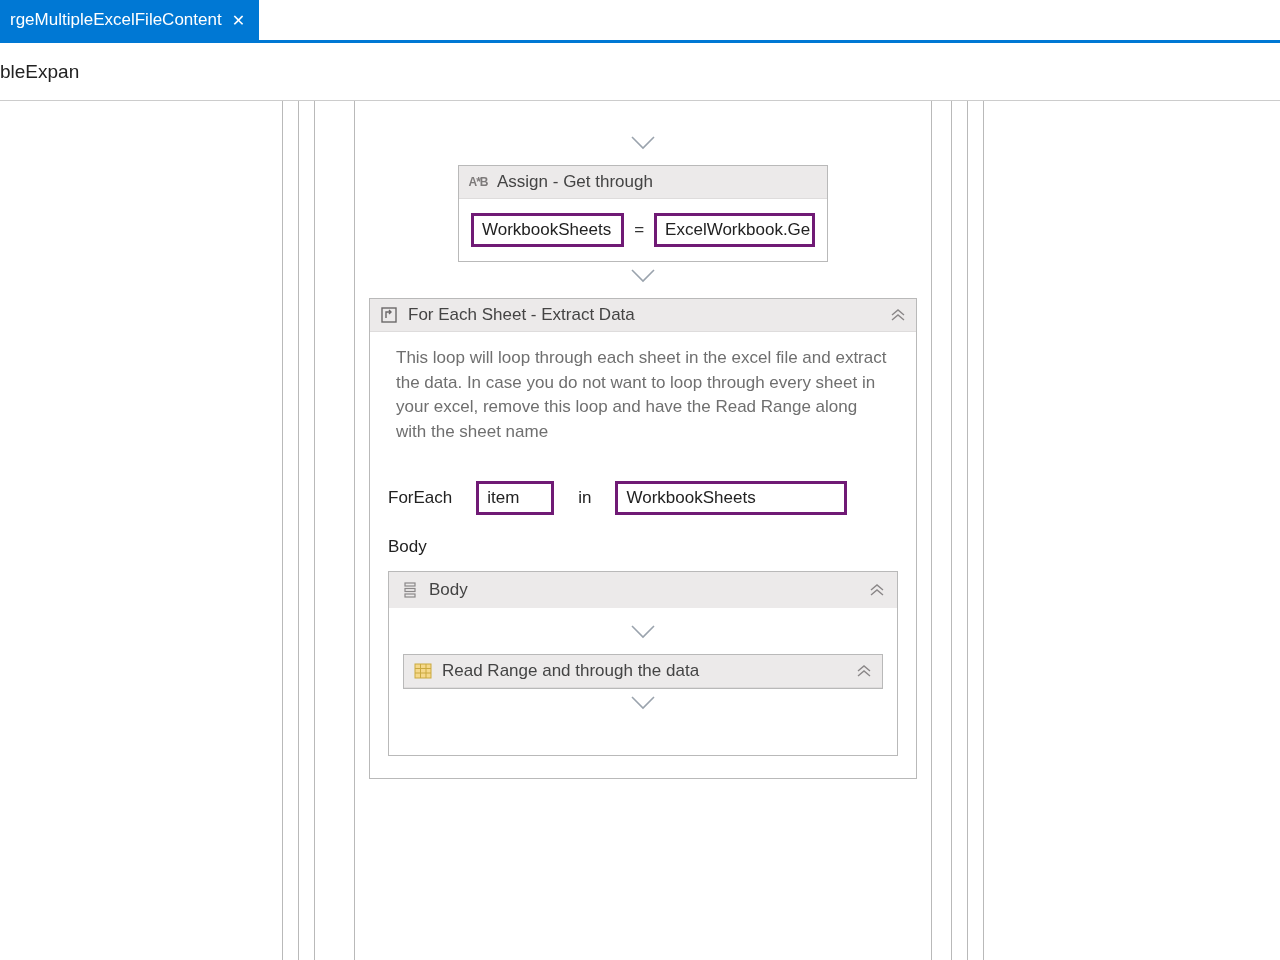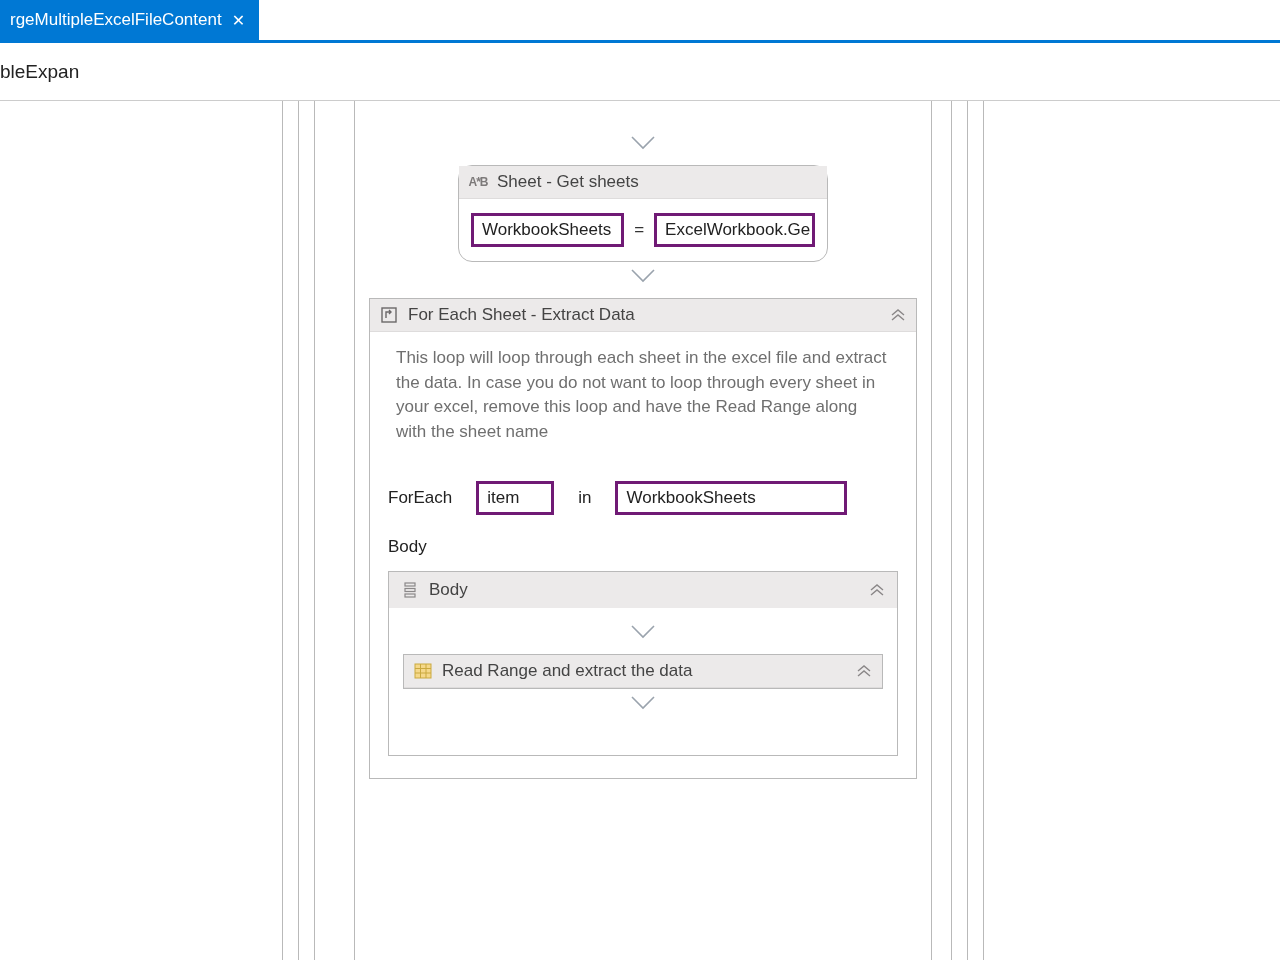--- a/index.html
+++ b/index.html
@@ -32,21 +32,21 @@
   
   .tri { width: 26px; height: 16px; display: flex; justify-content: center; align-items: center; margin: 6px 0 14px 0; }
   .tri svg { display: block; }
 
   
   .card { border: 1px solid #b9b9b9; background: #fff; }
   .card-header { background: #eceaea; border-bottom: 1px solid #dedcdc; padding: 6px 10px; display: flex; align-items: center; gap: 10px; font-size: 17px; color: #444; }
   .card-header .collapse { margin-left: auto; color: #6b6869; font-size: 14px; }
 
   
-  .assign { width: 370px; border-radius: 14px; }
+  .assign { width: 370px; }
   .assign-body { padding: 14px 12px; display: flex; align-items: center; gap: 10px; font-size: 17px; color: #222; }
   .fld { border: 3px solid #701a75; background: #fff; padding: 5px 8px; font-size: 17px; color: #222; height: 34px; display: flex; align-items: center; white-space: nowrap; overflow: hidden; }
   .fld.small { width: 158px; }
   .fld.med { width: 166px; }
   .eq { color: #333; }
 
   
   .foreach { width: 548px; }
   .fe-body { padding: 14px 18px 22px 18px; }
   .desc { color: #6f6f6f; font-size: 17px; line-height: 1.45; margin-bottom: 36px; padding: 0 8px; }
@@ -101,21 +101,21 @@
 
     <div class="tri">
       <svg width="24" height="14" viewBox="0 0 24 14">
           <path d="M1 1 L12 12 L23 1" fill="none" stroke="#9aa3ad" stroke-width="1.6"></path>
         </svg>
     </div>
 
     <div class="card assign">
       <div class="card-header">
         <span class="icn icn-assign">A*B</span>
-        <span>Sheet - Get sheets</span>
+        <span>Assign - Get through</span>
       </div>
       <div class="assign-body">
         <div class="fld small">WorkbookSheets</div>
         <span class="eq">=</span>
         <div class="fld med">ExcelWorkbook.Ge</div>
       </div>
     </div>
 
     <div class="tri">
       <svg width="24" height="14" viewBox="0 0 24 14">
@@ -178,21 +178,21 @@
               <div class="card-header">
                 <span class="icn icn-table">
                   <svg width="18" height="16" viewBox="0 0 18 16">
                       <rect x="1" y="1" width="16" height="14" fill="#f5d88a" stroke="#caa93f" stroke-width="1"></rect>
                       <line x1="1" y1="5.5" x2="17" y2="5.5" stroke="#caa93f"></line>
                       <line x1="1" y1="10" x2="17" y2="10" stroke="#caa93f"></line>
                       <line x1="6.5" y1="1" x2="6.5" y2="15" stroke="#caa93f"></line>
                       <line x1="12" y1="1" x2="12" y2="15" stroke="#caa93f"></line>
                     </svg>
                 </span>
-                <span>Read Range and extract the data</span>
+                <span>Read Range and through the data</span>
                 <span class="collapse">
                   <svg width="16" height="14" viewBox="0 0 16 14">
                       <path d="M2 7 L8 2 L14 7 M2 12 L8 7 L14 12" fill="none" stroke="#8a8788" stroke-width="1.4"></path>
                     </svg>
                 </span>
               </div>
             </div>
 
             <div class="tri">
               <svg width="24" height="14" viewBox="0 0 24 14">

